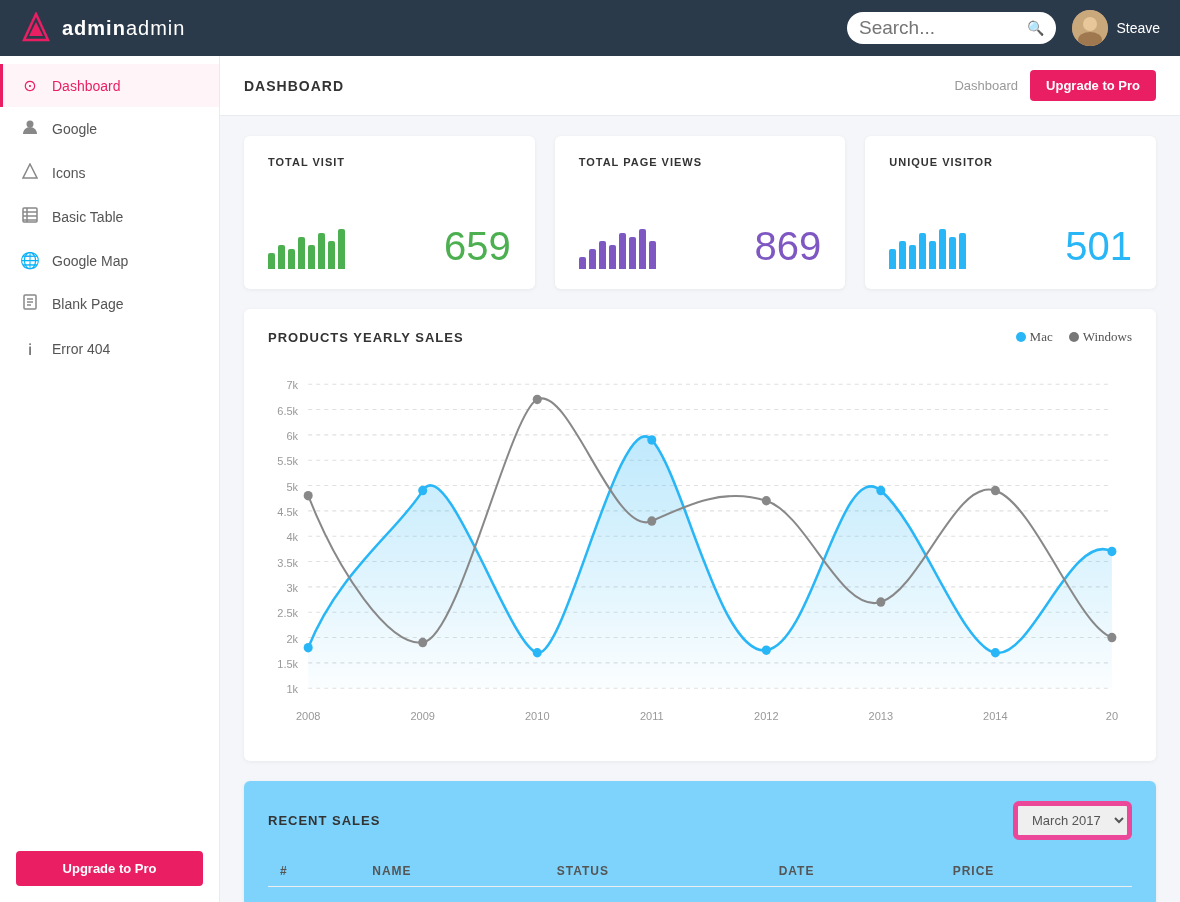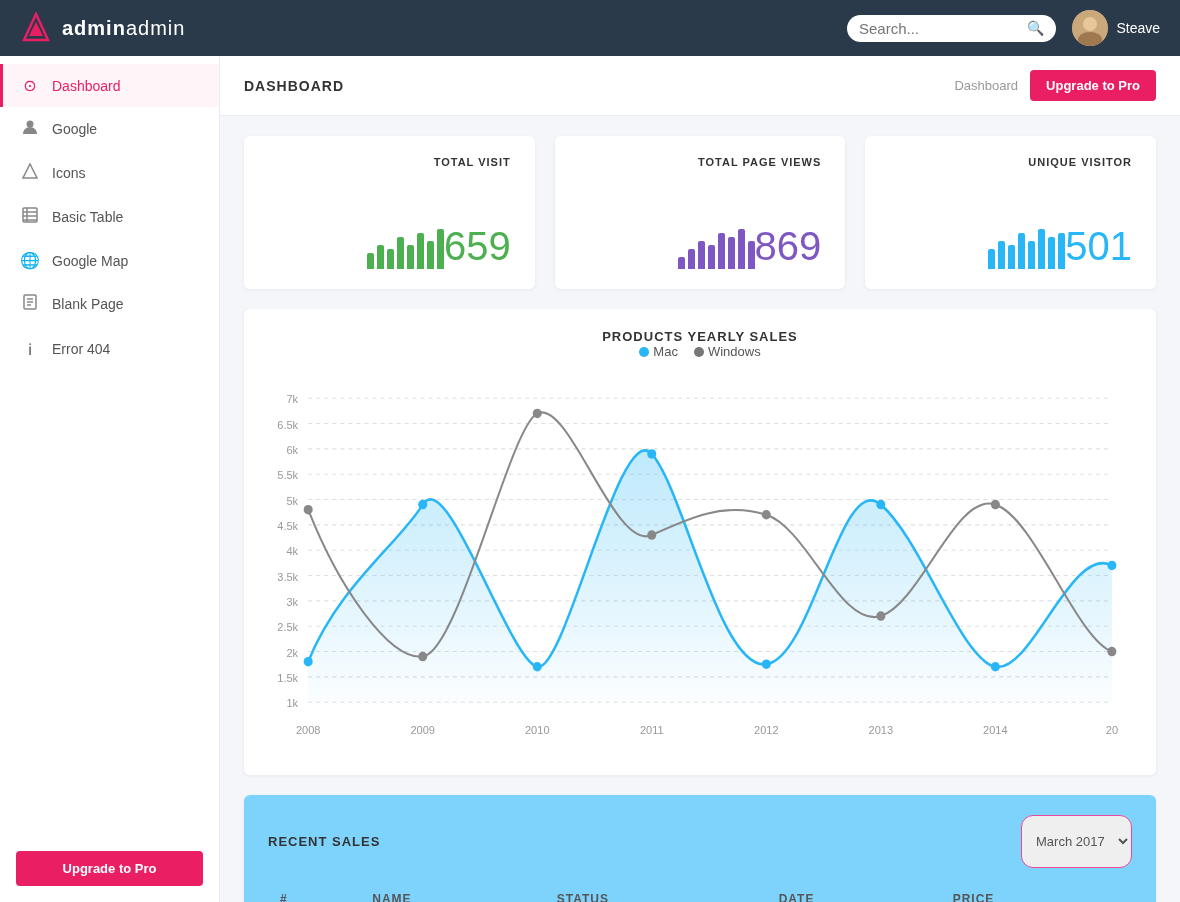--- a/index.html
+++ b/index.html
@@ -19,21 +19,21 @@
     .logo-icon { width: 32px; height: 32px; }
     .logo-text { color: white; font-size: 20px; font-weight: 300; letter-spacing: 1px; }
     .logo-text span { font-weight: 700; }
     .topnav-right { display: flex; align-items: center; gap: 16px; }
     .search-box {
       display: flex; align-items: center;
       background: white; border-radius: 20px;
       padding: 5px 12px; gap: 8px;
     }
     .search-box input {
-      border: none; outline: none; font-size: 15px; color: #8b5cf6; width: 160px;
+      border: none; outline: none; font-size: 19px; color: #8b5cf6; width: 160px;
     }
     .user-area { display: flex; align-items: center; gap: 8px; color: white; font-size: 14px; cursor: pointer; }
     .avatar {
       width: 36px; height: 36px; border-radius: 50%; background: #c9a87c;
       overflow: hidden; display: flex; align-items: center; justify-content: center;
       font-size: 18px; color: white;
     }
 
     
     .main-layout { display: flex; flex: 1; overflow: hidden; }
@@ -81,57 +81,57 @@
       padding: 8px 16px; font-size: 13px; font-weight: 600; cursor: pointer;
     }
 
     
     .stats-row {
       display: flex; gap: 20px; padding: 20px 24px; flex-shrink: 0;
     }
     .stat-card {
       background: white; border-radius: 6px; flex: 1;
       padding: 20px 24px; box-shadow: 0 1px 4px rgba(0,0,0,0.06);
-      display: flex; flex-direction: column; gap: 12px; align-items: flex-end;
+      display: flex; flex-direction: column; gap: 12px;
     }
     .stat-title { font-size: 11px; font-weight: 700; letter-spacing: 1px; color: #333; text-transform: uppercase; }
     .stat-bottom { display: flex; align-items: flex-end; justify-content: space-between; margin-top: 44px; }
     .stat-value { font-size: 40px; font-weight: 300; }
     .stat-value.green { color: #4caf50; }
     .stat-value.purple { color: #7e57c2; }
     .stat-value.blue { color: #29b6f6; }
 
     
     .mini-bars { display: flex; align-items: flex-end; gap: 3px; height: 40px; }
     .mini-bar { width: 7px; border-radius: 2px 2px 0 0; }
 
     
     .chart-section {
       background: white; margin: 0 24px 20px; border-radius: 6px;
       box-shadow: 0 1px 4px rgba(0,0,0,0.06); padding: 20px 24px;
       flex-shrink: 0;
     }
-    .chart-header { display: flex; align-items: center; justify-content: space-between; margin-bottom: 16px; flex-direction: column; }
+    .chart-header { display: flex; align-items: center; justify-content: space-between; margin-bottom: 16px; }
     .chart-title { font-size: 13px; font-weight: 700; letter-spacing: 1px; color: #333; text-transform: uppercase; }
-    .chart-legend { display: flex; align-items: center; gap: 16px; font-size: 13px; color: #555; }
+    .chart-legend { display: flex; align-items: center; gap: 16px; font-size: 13px; color: #555; font-family: Liberation Serif, serif; }
     .legend-dot { width: 10px; height: 10px; border-radius: 50%; display: inline-block; margin-right: 4px; }
     .legend-item { display: flex; align-items: center; }
 
     .chart-container { position: relative; height: 380px; }
     svg.chart-svg { width: 100%; height: 100%; }
 
     
     .recent-section {
       background: #7dd3fc; margin: 0 24px 36px; border-radius: 6px;
       box-shadow: 0 1px 4px rgba(0,0,0,0.06); padding: 20px 24px;
     }
     .recent-header { display: flex; align-items: center; justify-content: space-between; margin-bottom: 16px; }
     .recent-title { font-size: 13px; font-weight: 700; letter-spacing: 1px; color: #333; text-transform: uppercase; }
     .month-select {
-      border: 1px solid #ec4899; border-radius: 12px; padding: 17px 10px;
+      border: 5px solid #ec4899; border-radius: 6px; padding: 6px 10px;
       font-size: 13px; color: #555; appearance: auto; cursor: pointer;
     }
     .recent-table { width: 100%; border-collapse: collapse; }
     .recent-table th {
       text-align: left; padding: 8px 12px; font-size: 12px; font-weight: 700;
       color: #555; letter-spacing: 1px; text-transform: uppercase;
       border-bottom: 1px solid #eee;
     }
   </style>
 </head>

